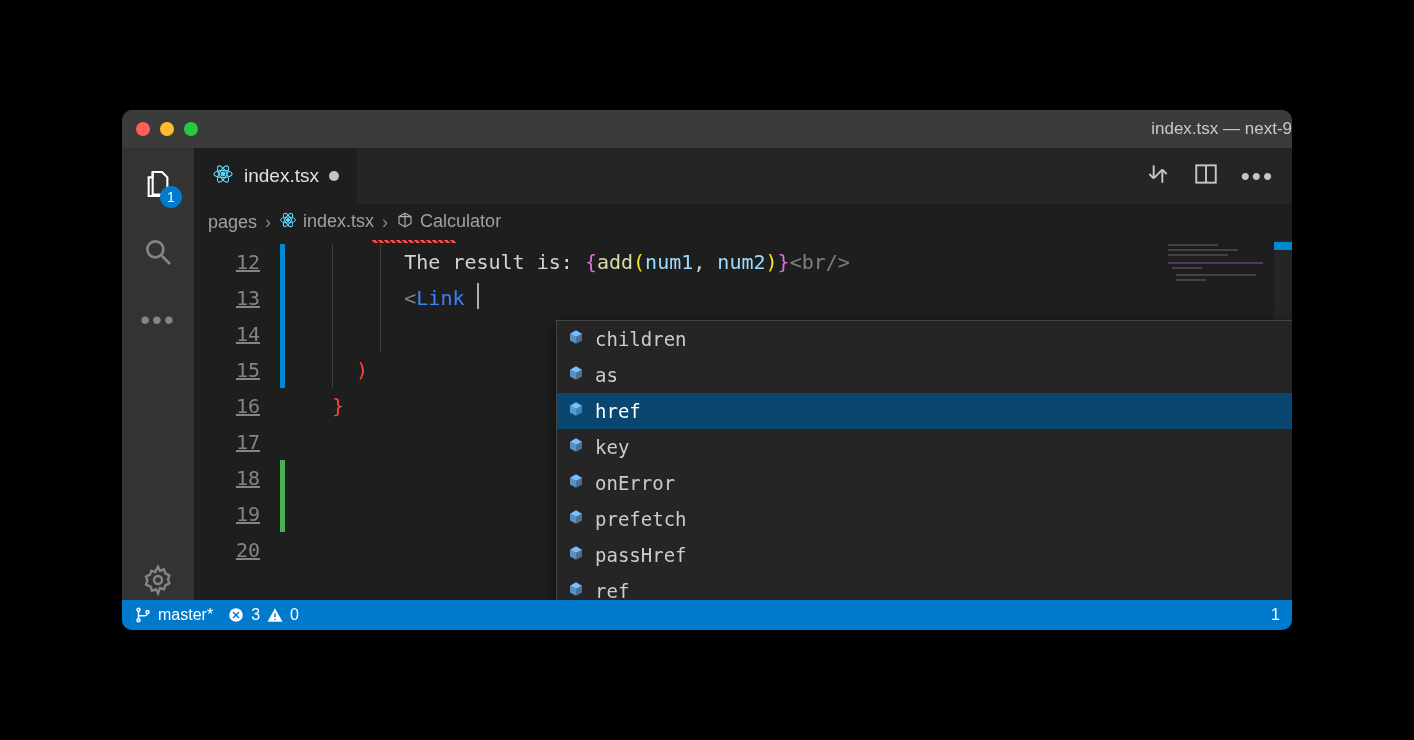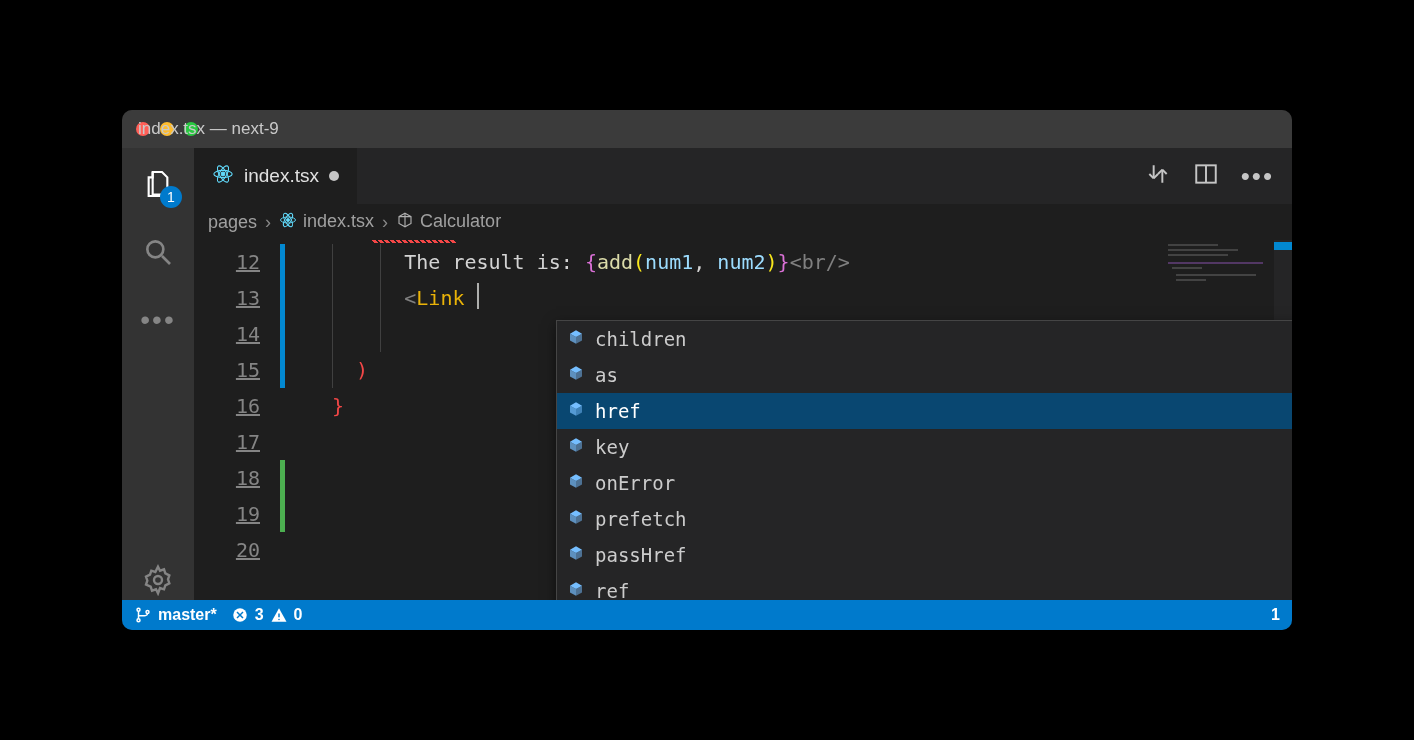--- a/index.html
+++ b/index.html
@@ -36,21 +36,21 @@
       gap: 10px;
       padding-left: 14px;
     }
     .tl { width: 14px; height: 14px; border-radius: 50%; }
     .tl.red { background: #ff5f57; }
     .tl.yellow { background: #febc2e; }
     .tl.green { background: #28c840; }
     .window-title {
       position: absolute;
       left: 16px; right: 0;
-      text-align: left;
+      text-align: right;
       color: #c9c9c9;
       font-size: 17px;
       font-weight: 400;
       pointer-events: none;
     }
     .body {
       flex: 1;
       display: flex;
       overflow: hidden;
     }
@@ -188,21 +188,21 @@
       position: absolute;
       height: 3px;
       background-image: linear-gradient(45deg, transparent 30%, #f44747 30%, #f44747 70%, transparent 70%);
       background-size: 6px 3px;
     }
     .tk-default { color: #d4d4d4; }
     .tk-brace { color: #da70d6; }
     .tk-var { color: #9cdcfe; }
     .tk-fn { color: #dcdcaa; }
     .tk-tag-punc { color: #808080; }
-    .tk-component { color: #eab308; }
+    .tk-component { color: #3b82f6; }
     .tk-paren-yellow { color: #f8e71c; }
     .tk-paren-red { color: #f44747; }
     .cursor {
       display: inline-block;
       width: 2px;
       height: 26px;
       background: #aeafad;
       vertical-align: -4px;
     }
     .minimap {
@@ -273,21 +273,20 @@
       align-items: center;
       font-size: 16px;
       padding: 0 12px;
       gap: 14px;
       flex-shrink: 0;
     }
     .status-item {
       display: flex;
       align-items: center;
       gap: 6px;
-      font-weight: bold;
     }
     .status-right { margin-left: auto; }
     .status-bar svg { width: 18px; height: 18px; }
   </style>
 </head>
 <body>
 
 <div class="window">
 
   <div class="titlebar">

